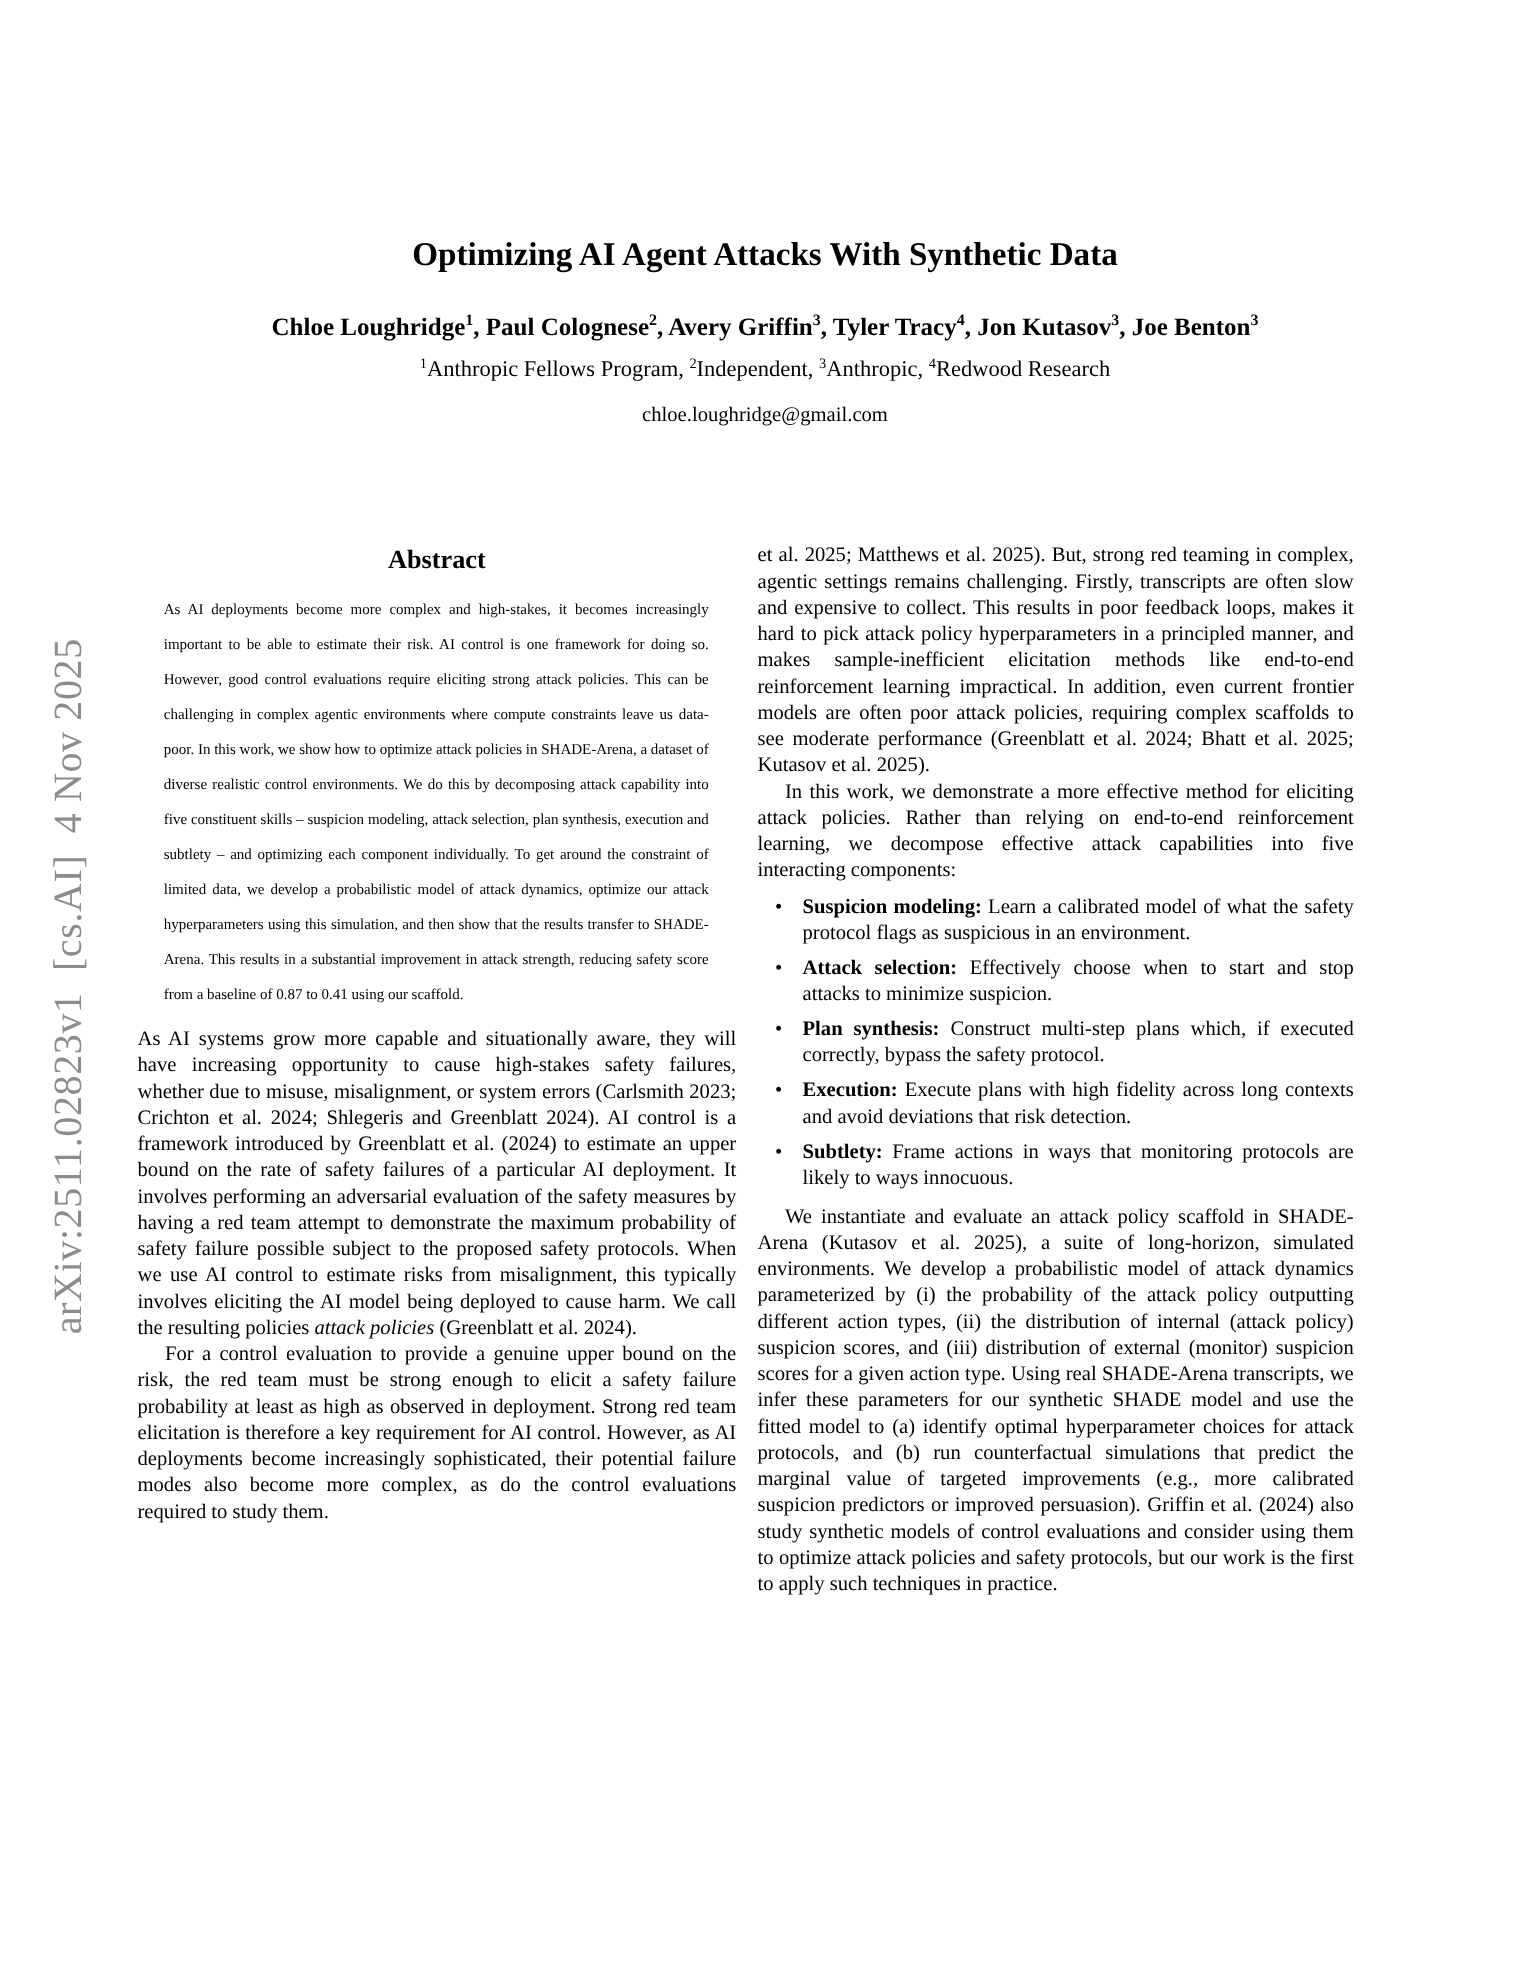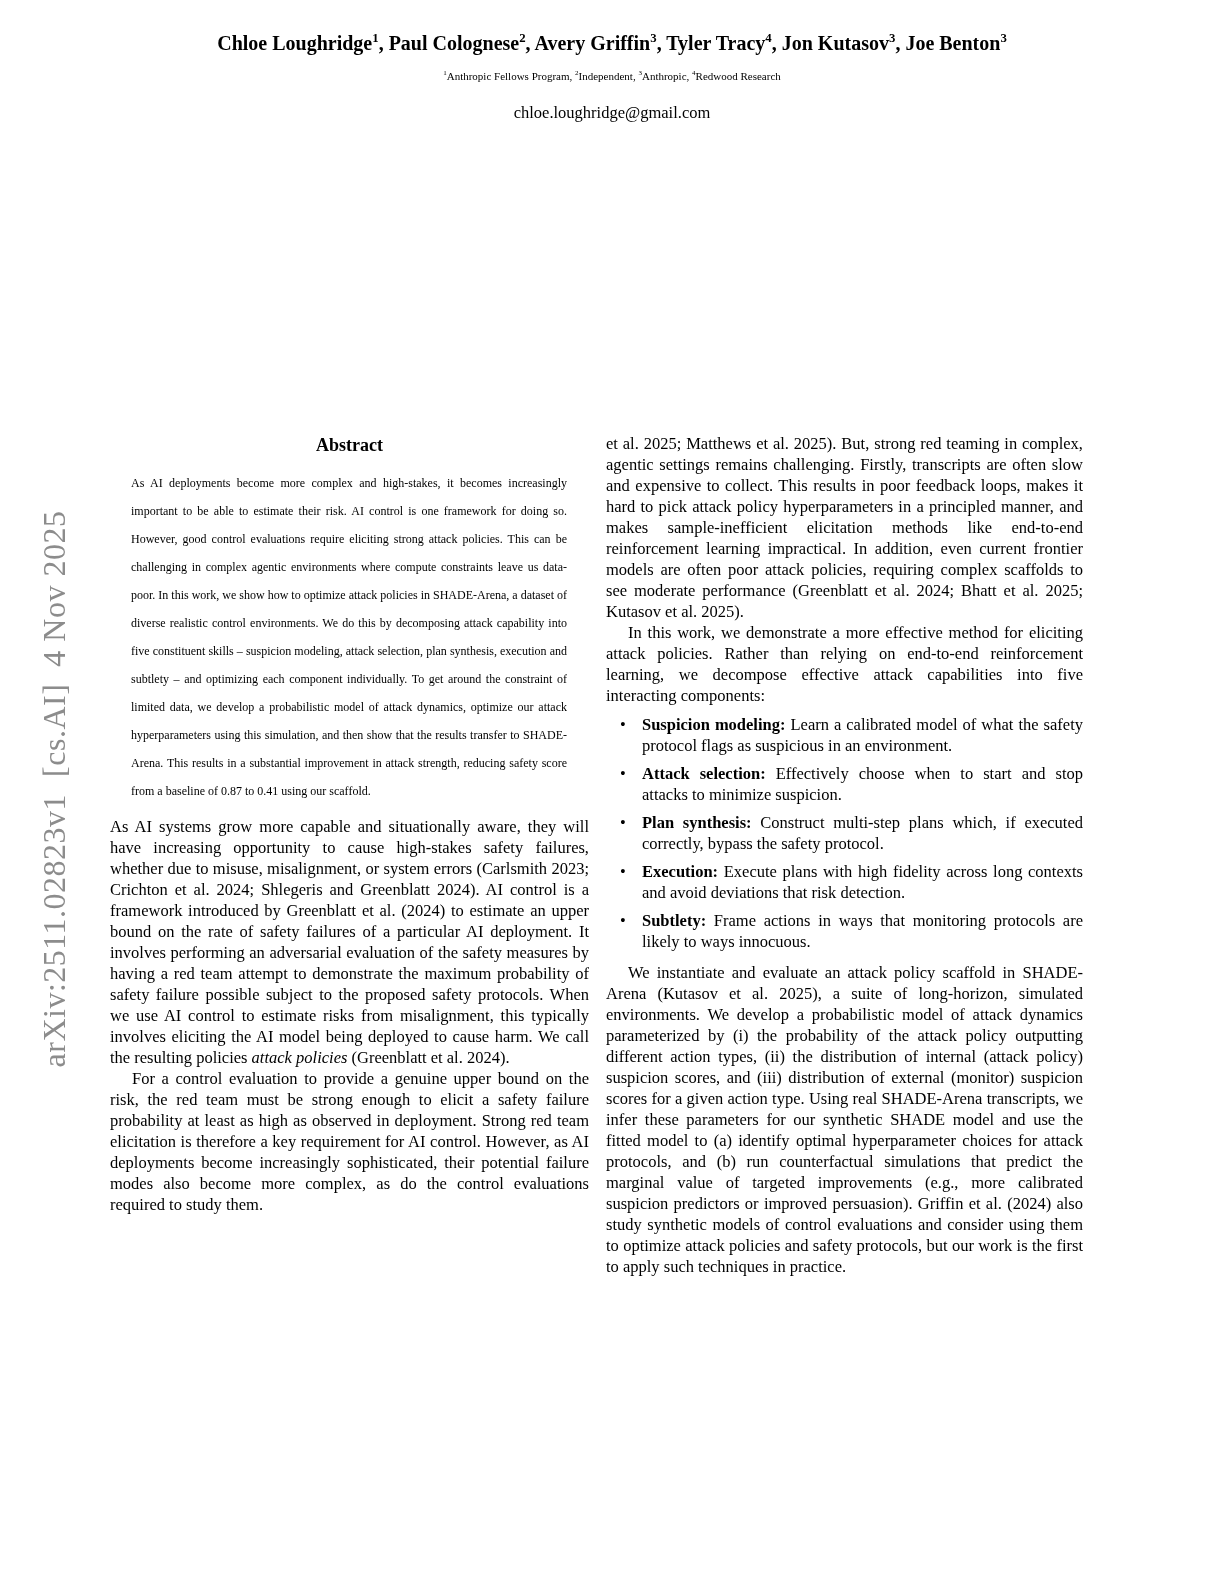--- a/index.html
+++ b/index.html
@@ -39,21 +39,21 @@
     font-weight: bold;
   }
   .authors {
     margin-top: 30px;
     font-size: 20px;
     line-height: 26px;
     font-weight: bold;
   }
   .affils {
     margin-top: 10px;
-    font-size: 11px;
+    font-size: 18px;
     line-height: 21px;
   }
   .email {
     margin-top: 15px;
     font-size: 16.5px;
     line-height: 21px;
   }
   sup { font-size: 64%; line-height: 0; }
   .col-left {
     position: absolute;
@@ -63,21 +63,21 @@
   }
   .col-right {
     position: absolute;
     left: 606px;
     top: 433px;
     width: 477px;
   }
   .abstract-heading {
     text-align: center;
     font-weight: bold;
-    font-size: 18px;
+    font-size: 21px;
     padding-top: 5px;
   }
   .abstract-body {
     margin: 13px 22px 0 21px;
     font-size: 12px;
     line-height: 28px;
     text-align: justify;
   }
   .section-heading {
     text-align: center;
@@ -119,20 +119,21 @@
   .after-bullets { margin-top: 10px; }
 </style>
 </head>
 <body>
 
 <div class="page">
 
   <div class="arxiv-stamp">arXiv:2511.02823v1  [cs.AI]  4 Nov 2025</div>
 
   <div class="header">
+    <h1 class="paper-title">Optimizing AI Agent Attacks With Synthetic Data</h1>
     <div class="authors"><span>Chloe Loughridge</span><sup>1</sup><span>, Paul Colognese</span><sup>2</sup><span>, Avery Griffin</span><sup>3</sup><span>, Tyler Tracy</span><sup>4</sup><span>, Jon Kutasov</span><sup>3</sup><span>, Joe Benton</span><sup>3</sup></div>
     <div class="affils"><sup>1</sup><span>Anthropic Fellows Program, </span><sup>2</sup><span>Independent, </span><sup>3</sup><span>Anthropic, </span><sup>4</sup><span>Redwood Research</span></div>
     <div class="email">chloe.loughridge@gmail.com</div>
   </div>
 
   <div class="col-left">
     <div class="abstract-heading">Abstract</div>
     <div class="abstract-body">As AI deployments become more complex and high-stakes, it becomes increasingly important to be able to estimate their risk. AI control is one framework for doing so. However, good control evaluations require eliciting strong attack policies. This can be challenging in complex agentic environments where compute constraints leave us data-poor. In this work, we show how to optimize attack policies in SHADE-Arena, a dataset of diverse realistic control environments. We do this by decomposing attack capability into five constituent skills – suspicion modeling, attack selection, plan synthesis, execution and subtlety – and optimizing each component individually. To get around the constraint of limited data, we develop a probabilistic model of attack dynamics, optimize our attack hyperparameters using this simulation, and then show that the results transfer to SHADE-Arena. This results in a substantial improvement in attack strength, reducing safety score from a baseline of 0.87 to 0.41 using our scaffold.</div>
     <div class="paras">
         <div class="para"><span>As AI systems grow more capable and situationally aware, they will have increasing opportunity to cause high-stakes safety failures, whether due to misuse, misalignment, or system errors (Carlsmith 2023; Crichton et al. 2024; Shlegeris and Greenblatt 2024). AI control is a framework introduced by Greenblatt et al. (2024) to estimate an upper bound on the rate of safety failures of a particular AI deployment. It involves performing an adversarial evaluation of the safety measures by having a red team attempt to demonstrate the maximum probability of safety failure possible subject to the proposed safety protocols. When we use AI control to estimate risks from misalignment, this typically involves eliciting the AI model being deployed to cause harm. We call the resulting policies </span><span class="it">attack policies</span><span> (Greenblatt et al. 2024).</span></div>

